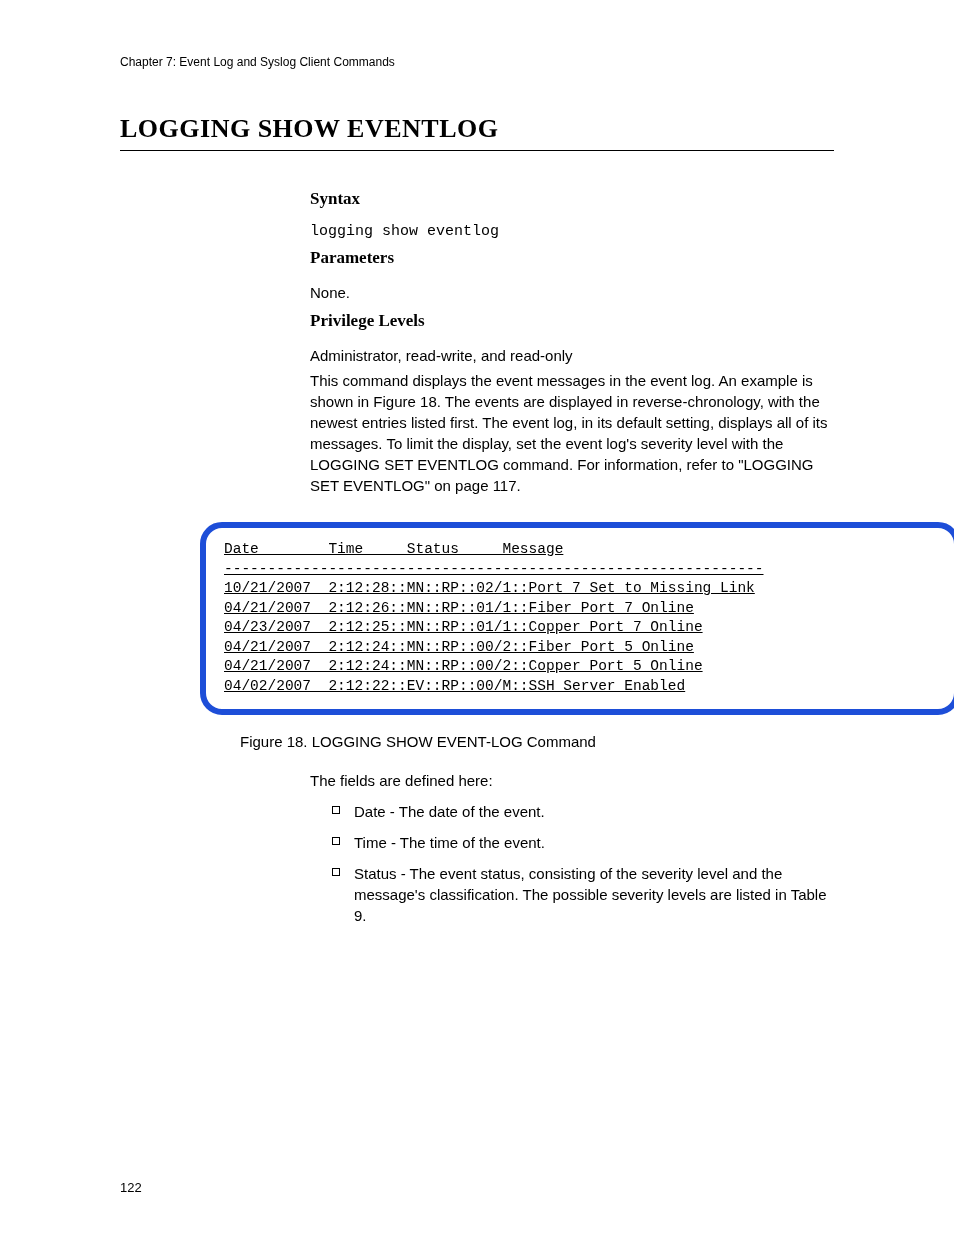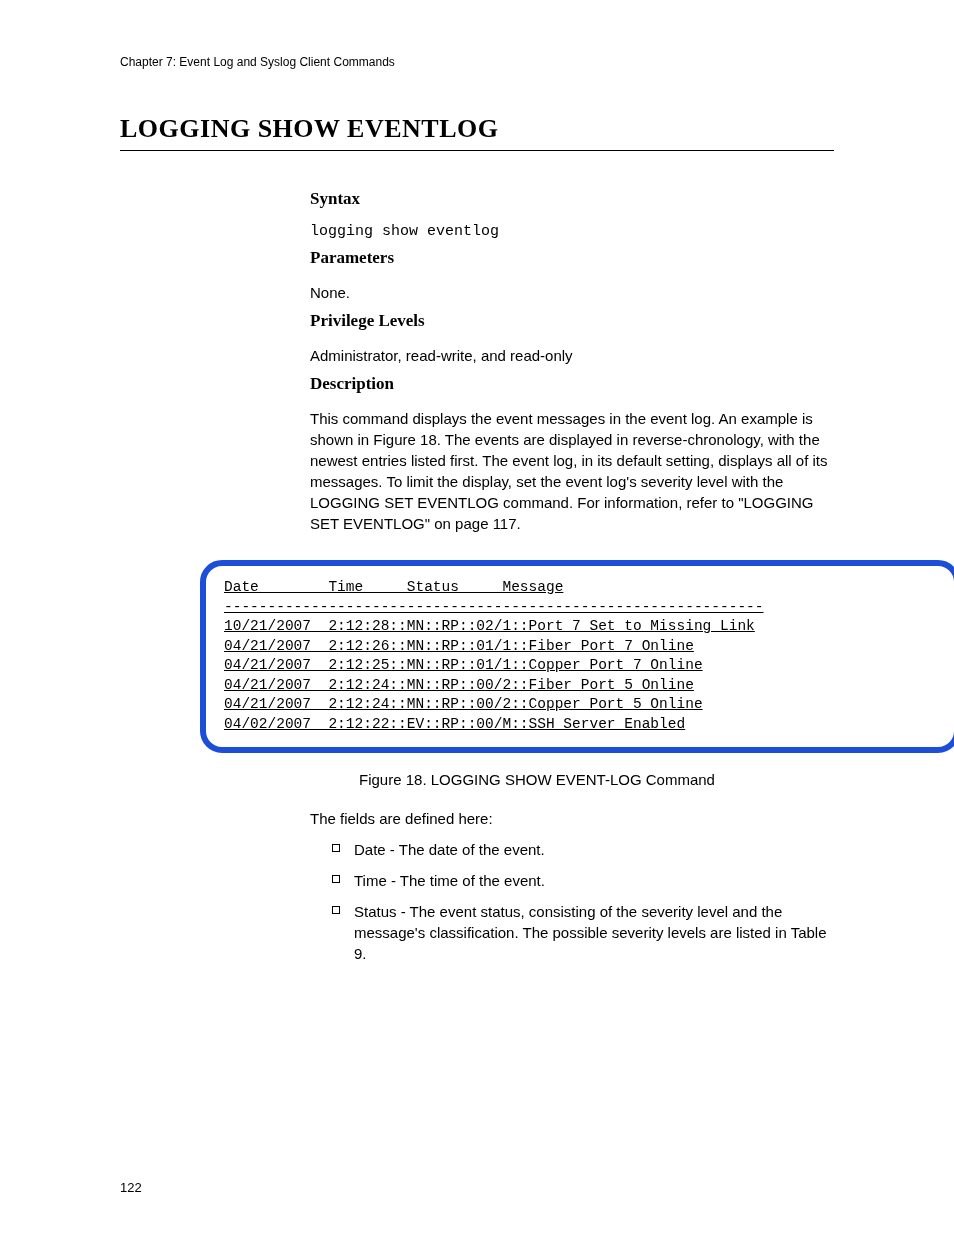--- a/index.html
+++ b/index.html
@@ -62,21 +62,21 @@
     width: 760px;
     text-decoration: underline;
   }
   .figure-text {
     font-family: "Courier New", Courier, monospace;
     font-size: 14.5px;
     white-space: pre;
     line-height: 1.35;
   }
   .figure-caption {
-    text-align: center;
+    text-align: left;
     font-size: 15px;
     margin-left: 120px;
     margin-bottom: 20px;
   }
   .bullet-list {
     list-style: none;
     padding-left: 22px;
     margin: 10px 0 0 0;
   }
   .bullet-list li {
@@ -116,31 +116,30 @@
 
     <div class="section-heading">Syntax</div>
     <div class="mono">logging show eventlog</div>
 
     <div class="section-heading">Parameters</div>
     <div class="body-text">None.</div>
 
     <div class="section-heading">Privilege Levels</div>
     <div class="body-text">Administrator, read-write, and read-only</div>
 
-    <div class="section-heading">Description</div>
     <div class="body-text">This command displays the event messages in the event log. An example is shown in Figure 18. The events are displayed in reverse-chronology, with the newest entries listed first. The event log, in its default setting, displays all of its messages. To limit the display, set the event log's severity level with the LOGGING SET EVENTLOG command. For information, refer to "LOGGING SET EVENTLOG" on page 117.</div>
 
   </div>
 
   <div class="figure-container">
     <div class="figure-text">Date        Time     Status     Message</div>
     <div class="figure-text">--------------------------------------------------------------</div>
     <div class="figure-text">10/21/2007  2:12:28::MN::RP::02/1::Port 7 Set to Missing Link</div>
     <div class="figure-text">04/21/2007  2:12:26::MN::RP::01/1::Fiber Port 7 Online</div>
-    <div class="figure-text">04/21/2007  2:12:25::MN::RP::01/1::Copper Port 7 Online</div>
+    <div class="figure-text">04/23/2007  2:12:25::MN::RP::01/1::Copper Port 7 Online</div>
     <div class="figure-text">04/21/2007  2:12:24::MN::RP::00/2::Fiber Port 5 Online</div>
     <div class="figure-text">04/21/2007  2:12:24::MN::RP::00/2::Copper Port 5 Online</div>
     <div class="figure-text">04/02/2007  2:12:22::EV::RP::00/M::SSH Server Enabled</div>
   </div>
 
   <div class="figure-caption">Figure 18. LOGGING SHOW EVENT-LOG Command</div>
 
   <div class="content">
     <div class="body-text">The fields are defined here:</div>
     <ul class="bullet-list">

